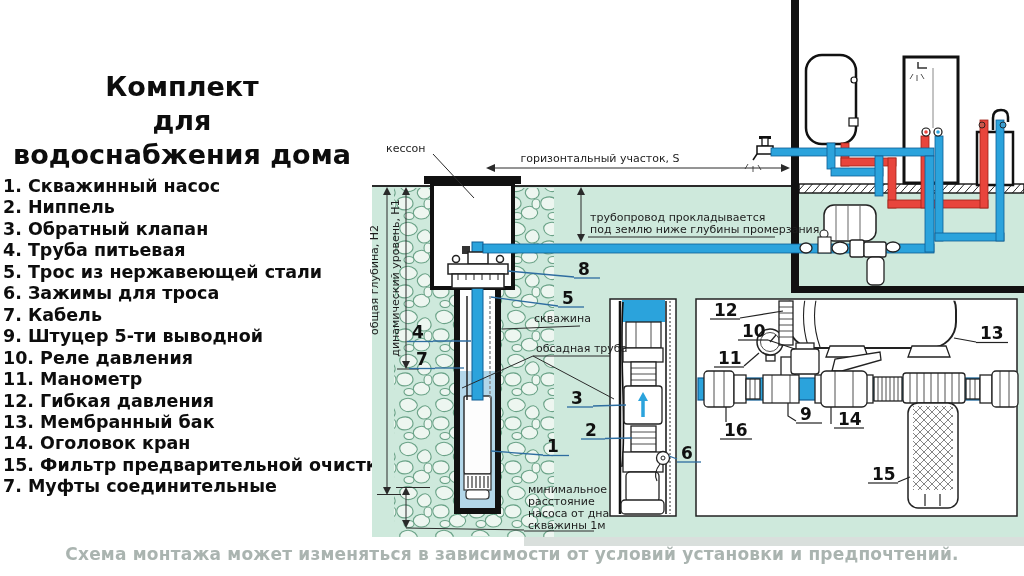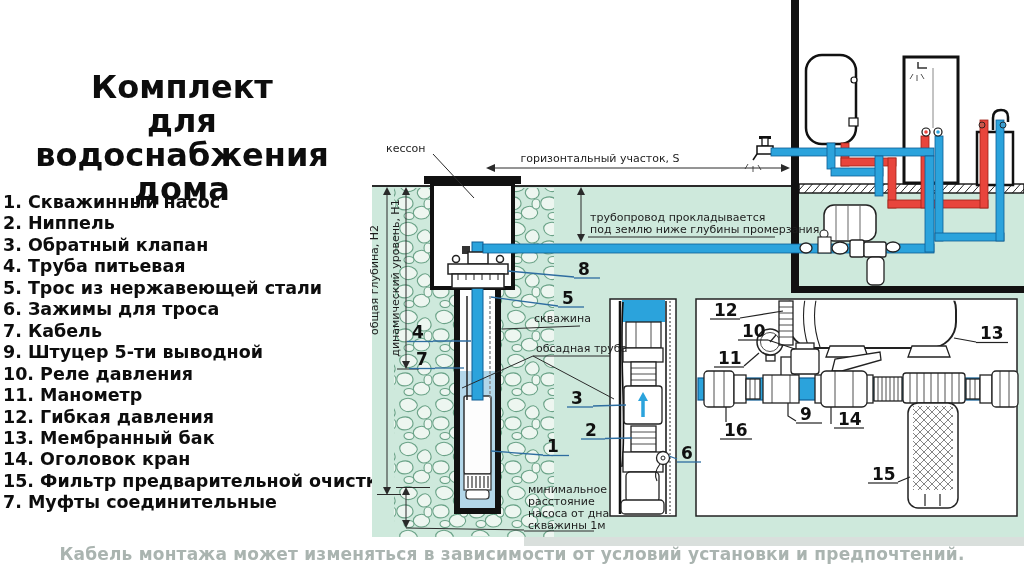--- a/index.html
+++ b/index.html
@@ -1,20 +1,20 @@
 <!DOCTYPE html>
 <html><head>
 <meta charset="utf-8">
 <style>
   html,body{margin:0;padding:0;background:#fff;}
   .stage{position:relative;width:1024px;height:576px;background:#ffffff;
          font-family:"DejaVu Sans",sans-serif;overflow:hidden;}
   .title{position:absolute;left:8px;top:70px;width:348px;text-align:center;
-         font-weight:bold;font-size:32px;line-height:34px;color:#0d0d0d;}
-  .parts{position:absolute;left:3px;top:192px;font-weight:bold;font-size:17.5px;
+         font-weight:bold;font-size:27px;line-height:34px;color:#0d0d0d;}
+  .parts{position:absolute;left:3px;top:176px;font-weight:bold;font-size:17.5px;
          line-height:21.45px;color:#0d0d0d;}
   .parts .li{white-space:nowrap;}
   .footer{position:absolute;left:0;right:0;top:544px;text-align:center;
           font-weight:bold;font-size:17px;color:#aab4b0;letter-spacing:.2px;}
   svg.diagram{position:absolute;left:0;top:0;}
   svg text{font-family:"DejaVu Sans",sans-serif;}
   .lbl{font-size:11px;fill:#1d1d1d;}
   .num{font-size:17px;font-weight:bold;fill:#101010;}
   .vlbl{font-size:11px;fill:#1d1d1d;}
   .dim{stroke:#2a2a2a;stroke-width:1;fill:none;}
@@ -368,14 +368,14 @@
       <text class="num" x="838" y="425">14</text>
       <line x1="954" y1="338" x2="976" y2="342" class="ldr2"></line>
         <line x1="976" y1="342.5" x2="1008" y2="342.5" class="ldr2"></line>
       <text class="num" x="980" y="339">13</text>
       <line x1="898" y1="482" x2="910" y2="477" class="ldr2"></line>
         <line x1="868" y1="483" x2="898" y2="483" class="ldr2"></line>
       <text class="num" x="872" y="480">15</text>
     </g>
   </svg>
 
-  <div class="footer">Кабель монтажа может изменяться в зависимости от условий установки и предпочтений.</div>
+  <div class="footer">Схема монтажа может изменяться в зависимости от условий установки и предпочтений.</div>
 </div>
 
 </body></html>

